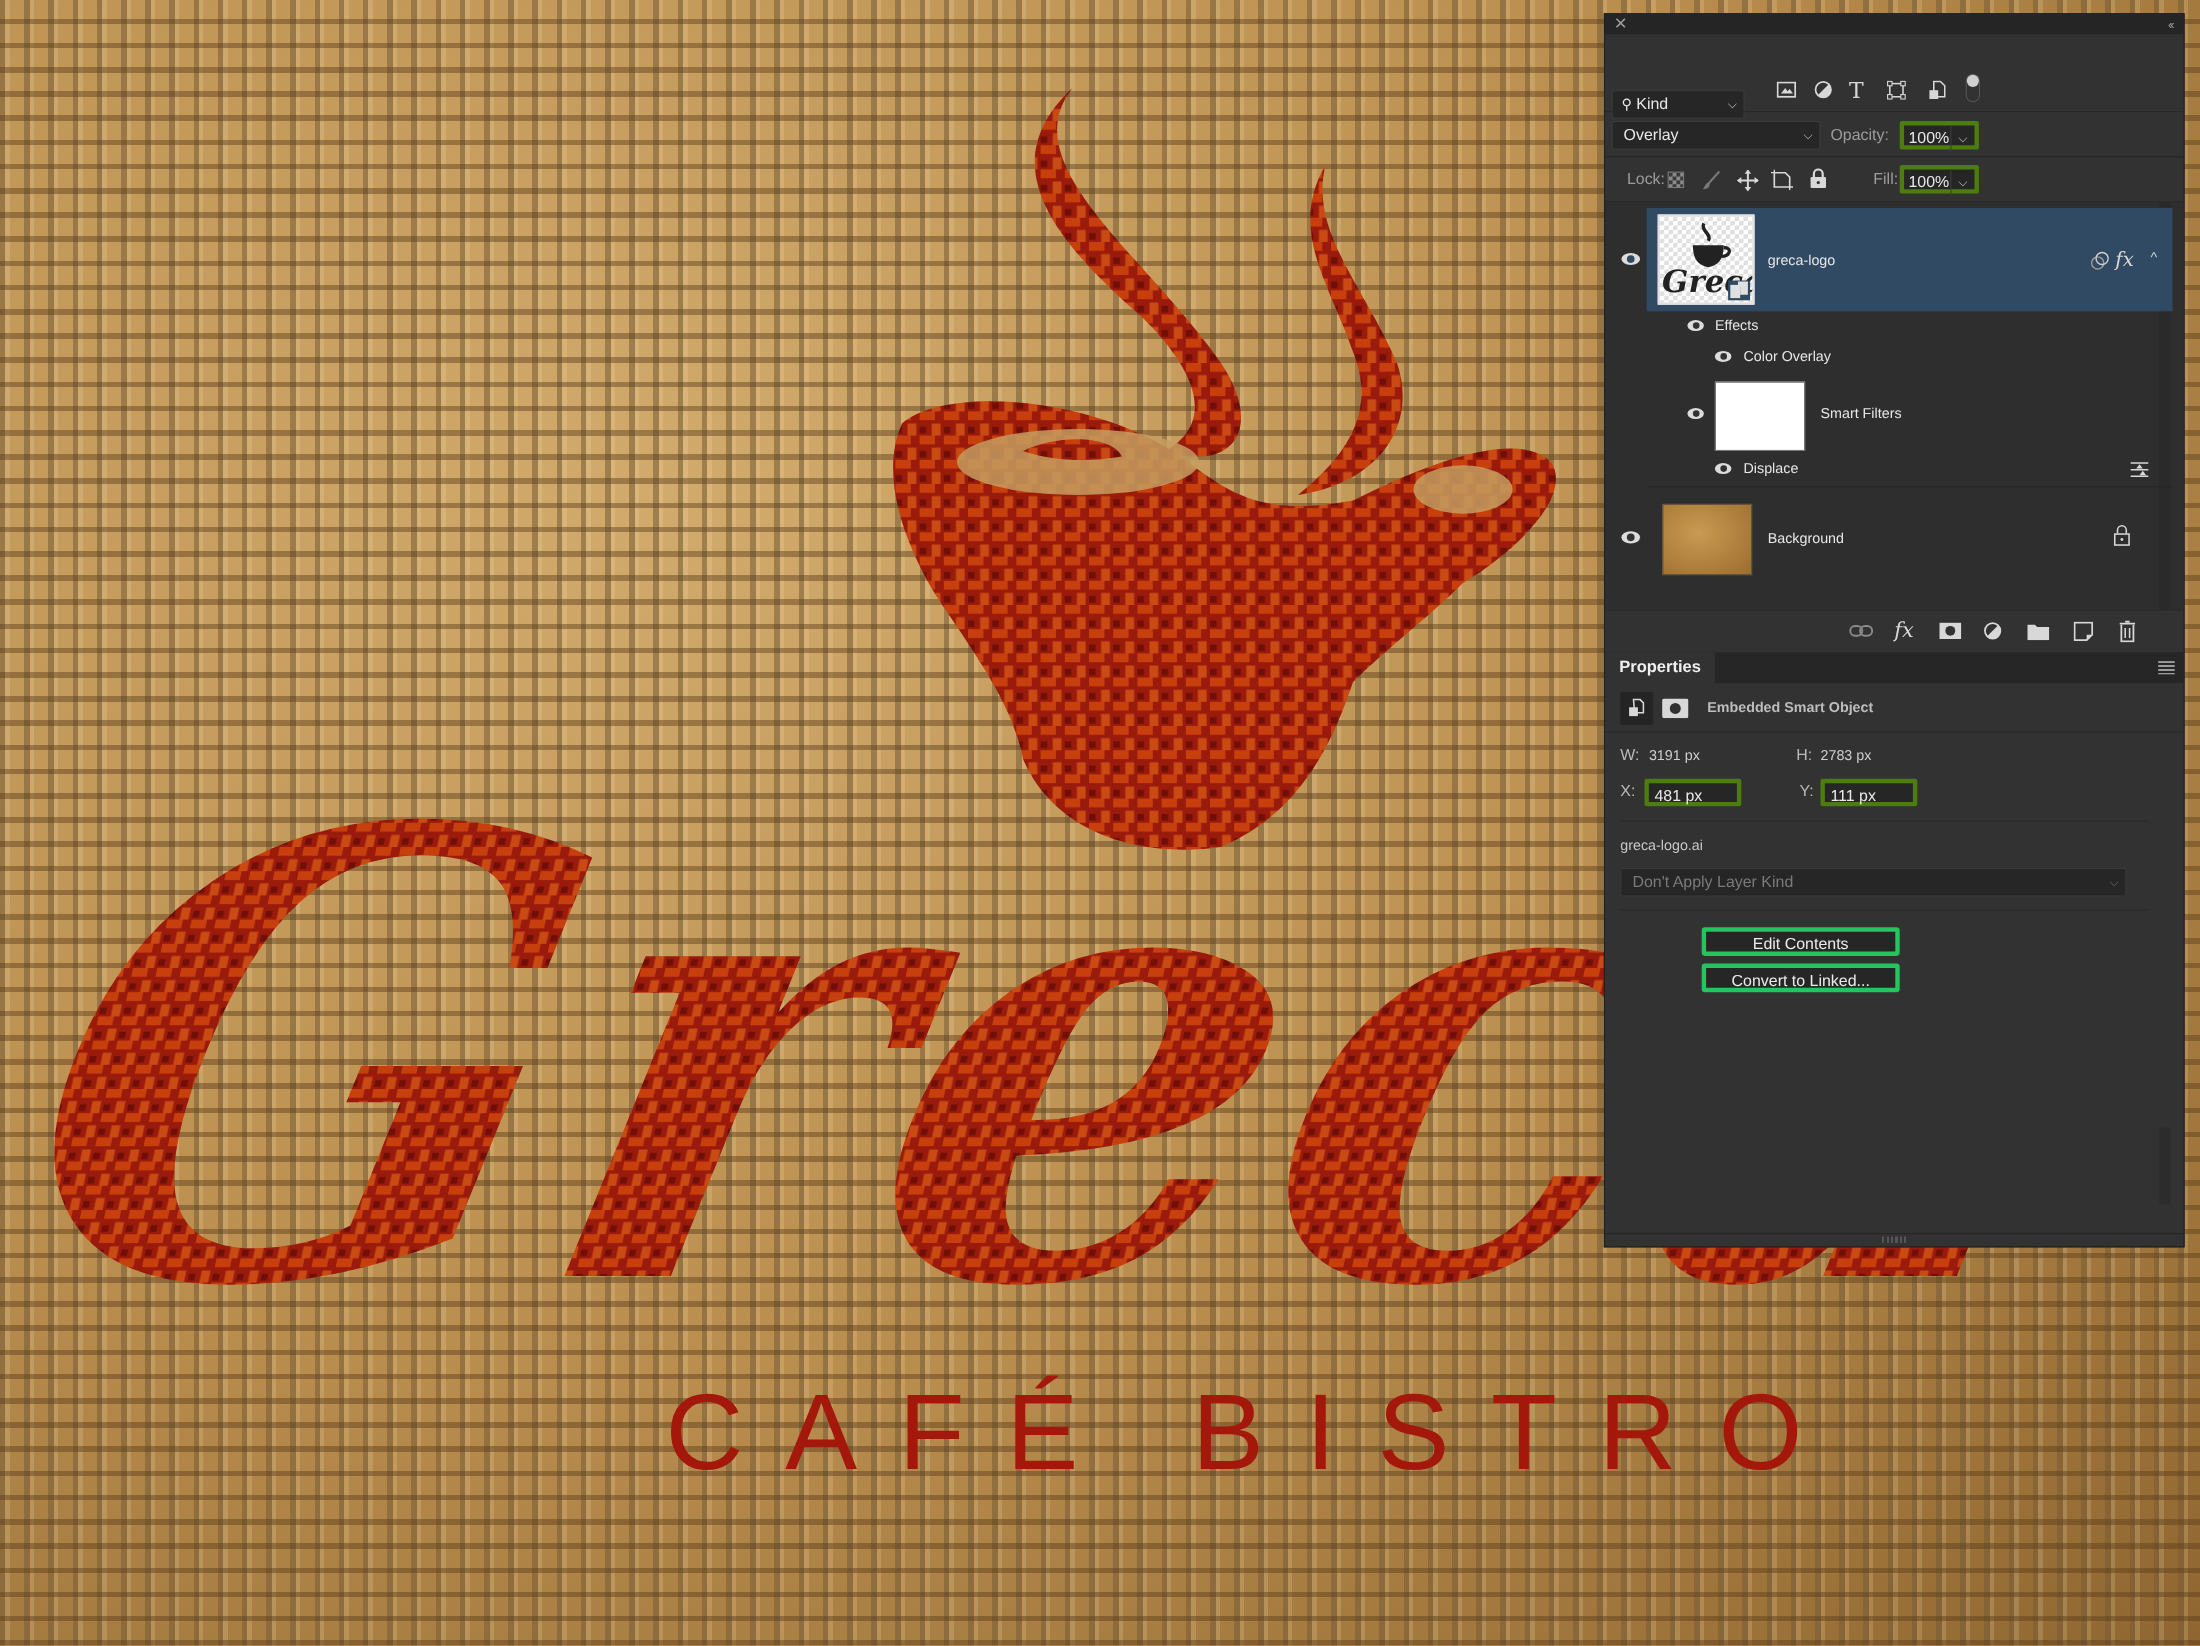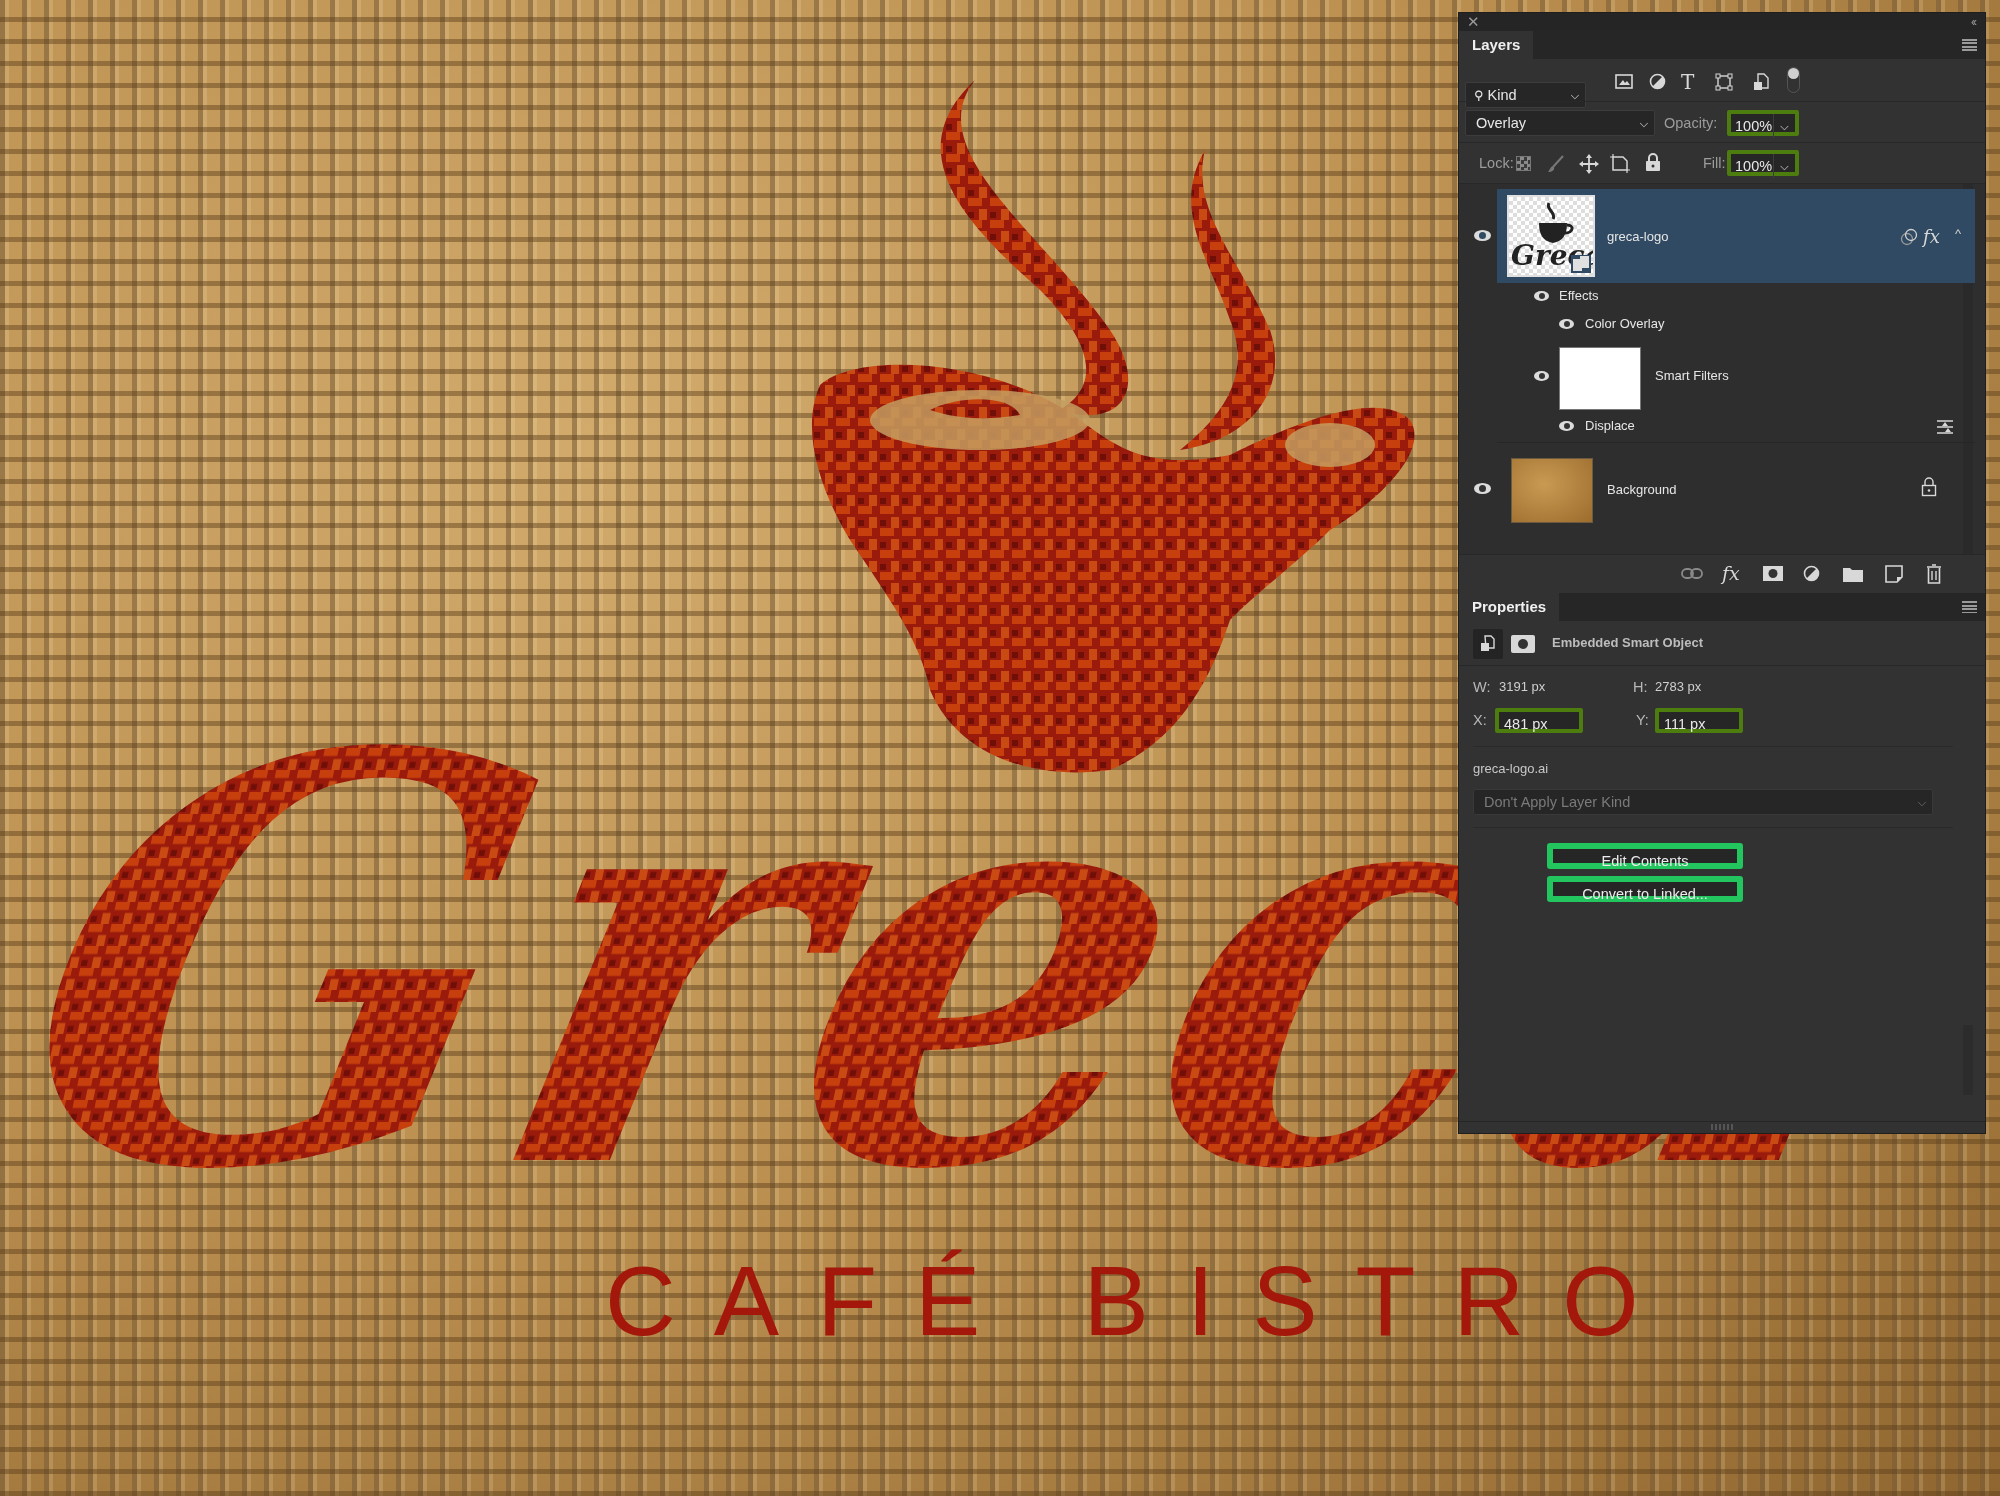--- a/index.html
+++ b/index.html
@@ -49,21 +49,21 @@
   .eye-sm { width: 15px; height: 10px; }
   .eye-sm::after { left: 4.5px; top: 2px; width: 6px; height: 6px; }
 
   .thumb { position: absolute; border: 1px solid #666; }
   .checker { background-color: #fff;
     background-image: linear-gradient(45deg, #ddd 25%, transparent 25%, transparent 75%, #ddd 75%),
                       linear-gradient(45deg, #ddd 25%, transparent 25%, transparent 75%, #ddd 75%);
     background-size: 8px 8px; background-position: 0 0, 4px 4px; }
   .txt { position: absolute; color: #e6e6e6; font-size: 13px; white-space: nowrap; }
 
-  .btn { position: absolute; height: 26px; width: 196px; background: #262626; border: 6px solid #22c55e; border-radius: 3px;
+  .btn { position: absolute; height: 26px; width: 180px; background: #262626; border: 4px solid #22c55e; border-radius: 3px;
     color: #ececec; font-size: 14.5px; line-height: 24px; text-align: center; }
   .grip { position: absolute; left: 252px; bottom: 3px; width: 22px; height: 6px;
     background: repeating-linear-gradient(90deg, #555 0 2px, transparent 2px 4px); }
 </style>
 </head>
 <body>
 
 <div id="canvas">
   <svg width="2000" height="1496" viewBox="0 0 2000 1496">
     <defs>
@@ -88,24 +88,20 @@
     <text x="605" y="1335" font-family="'Liberation Sans', sans-serif" font-size="98" letter-spacing="38" fill="#a3180b">CAFÉ BISTRO</text>
   </svg>
 </div>
 
 <div class="panel">
   <div class="titlebar">
     <span class="close">✕</span>
     <span class="collapse">‹‹</span>
   </div>
 
-  <div class="tabrow" style="top:18px;">
-    <div class="tab">Layers</div>
-    <div class="menu-icon"></div>
-  </div>
 
   <div class="row" style="top:46px;height:42px;">
     <div class="select" style="left:6px;top:23px;width:121px;padding-left:8px;">
       <span style="font-size:13px;">⚲</span>
       <span>Kind</span>
       <span class="chev">⌵</span>
     </div>
     <svg class="icon" style="left:156px;top:15px;" width="18" height="15">
       <rect x="1" y="1" width="16" height="13" fill="none" stroke="#d8d8d8" stroke-width="1.6"></rect>
       <path d="M4 11 L8 6 L10 9 L12 7 L15 11 Z" fill="#d8d8d8"></path>

